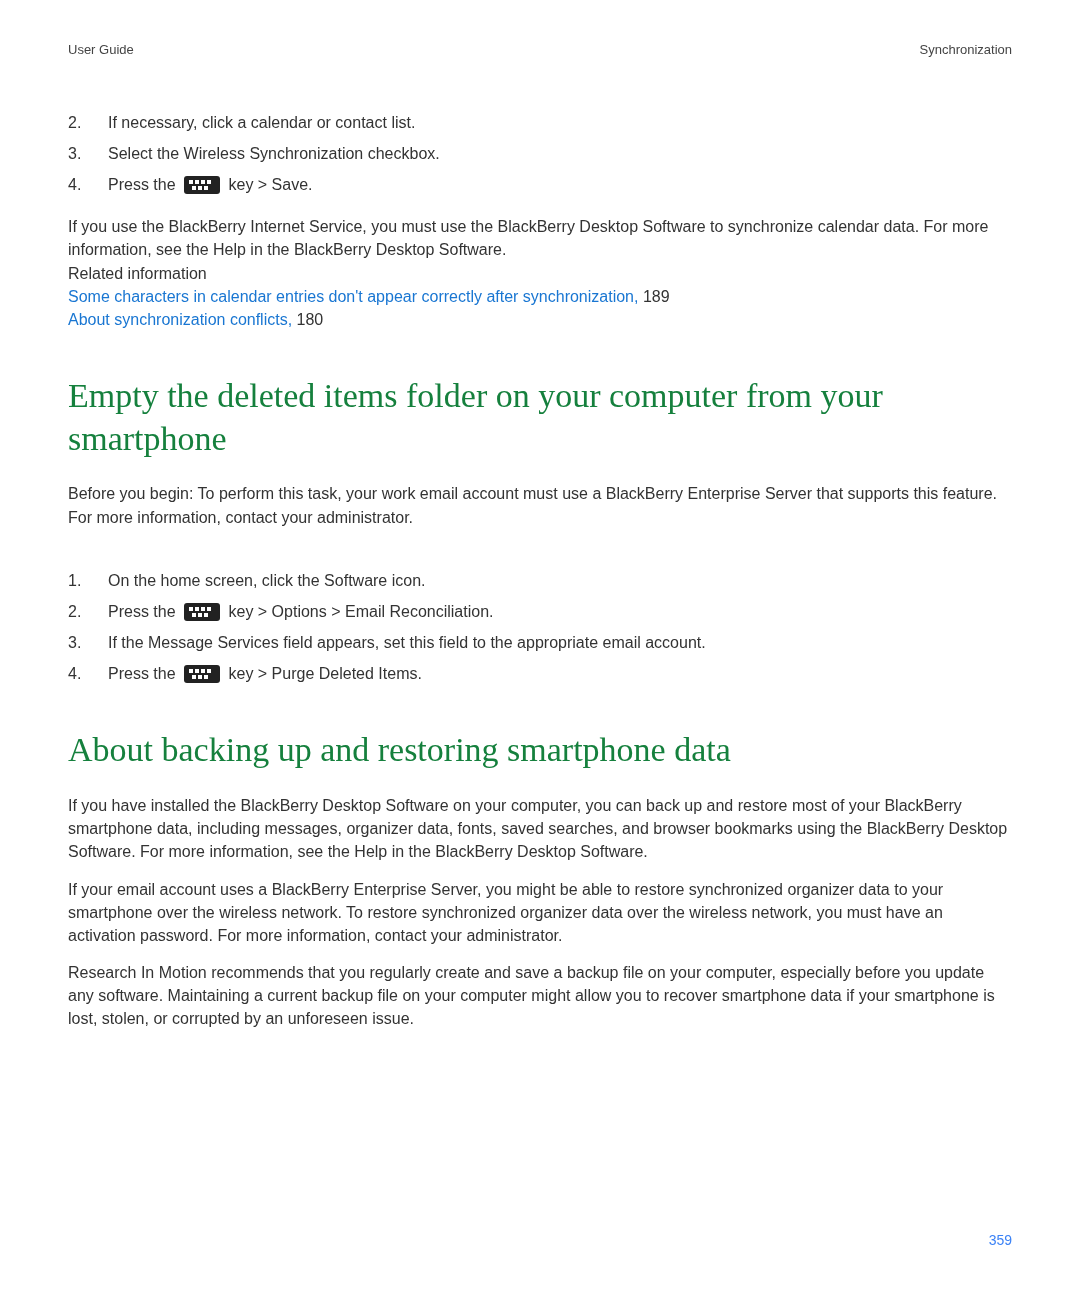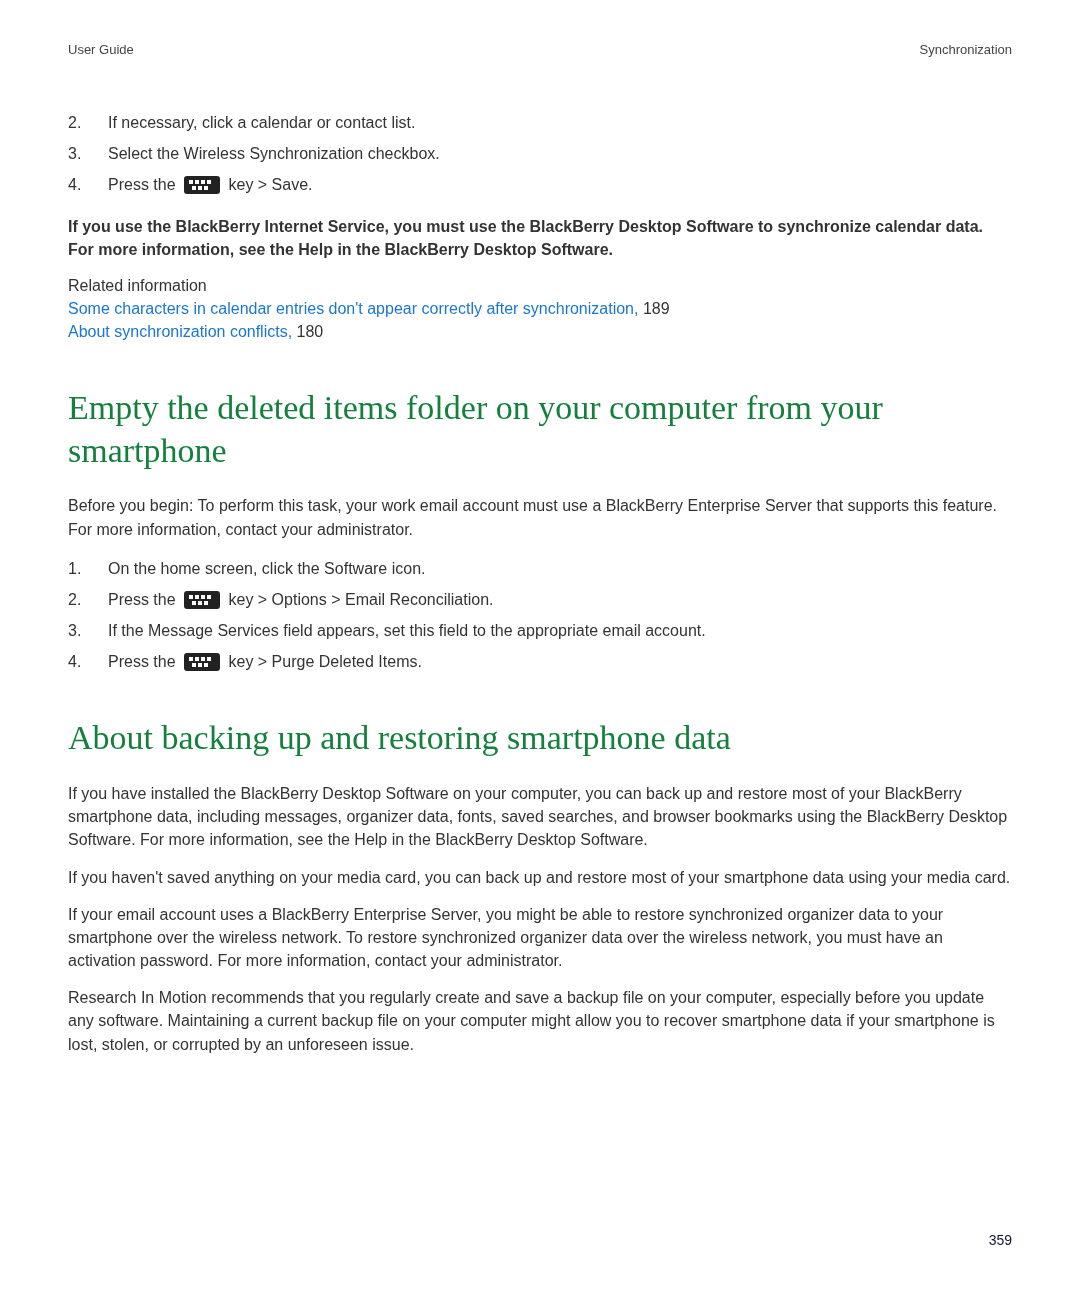--- a/index.html
+++ b/index.html
@@ -54,22 +54,21 @@
     content: "";
     position: absolute;
     left: 5px; top: 4px;
     width: 4px; height: 4px;
     background: #fff;
     box-shadow: 6px 0 0 #fff, 12px 0 0 #fff, 18px 0 0 #fff,
                 3px 6px 0 #fff, 9px 6px 0 #fff, 15px 6px 0 #fff;
   }
   p.para {
     line-height: 1.45;
-    margin-bottom: 16px;
-    font-weight: bold;
+    margin-bottom: 4px;
   }
   .related-heading {
     font-weight: normal;
     margin-top: 2px;
     margin-bottom: 2px;
   }
   .link-line {
     color: #333;
     line-height: 1.45;
   }
@@ -81,32 +80,32 @@
     font-size: 34px;
     font-weight: 400;
     color: #15803d;
     line-height: 1.25;
     margin-top: 44px;
     margin-bottom: 22px;
     font-family: Georgia, "Times New Roman", serif;
   }
   .before-begin {
     line-height: 1.45;
-    margin-bottom: 16px;
+    margin-bottom: 40px;
   }
   .backup-paras p {
     line-height: 1.45;
     margin-bottom: 14px;
   }
   .page-number {
     position: absolute;
     bottom: 48px;
     right: 68px;
     font-size: 14px;
-    color: #0f172a;
+    color: #3b82f6;
   }
 </style>
 </head>
 <body>
 
 <div class="header-row">
   <span>User Guide</span>
   <span>Synchronization</span>
 </div>
 
@@ -169,18 +168,17 @@
     <span class="content">
       <span>Press the </span><span class="bb-key-icon"></span><span> key &gt; </span><span class="bold">Purge Deleted Items</span><span>.</span>
     </span>
   </li>
 </ol>
 
 <h2 class="section-title">About backing up and restoring smartphone data</h2>
 
 <div class="backup-paras">
   <p>If you have installed the BlackBerry Desktop Software on your computer, you can back up and restore most of your BlackBerry smartphone data, including messages, organizer data, fonts, saved searches, and browser bookmarks using the BlackBerry Desktop Software. For more information, see the Help in the BlackBerry Desktop Software.</p>
-  <p>If you haven't saved anything on your media card, you can back up and restore most of your smartphone data using your media card.</p>
   <p>If your email account uses a BlackBerry Enterprise Server, you might be able to restore synchronized organizer data to your smartphone over the wireless network. To restore synchronized organizer data over the wireless network, you must have an activation password. For more information, contact your administrator.</p>
   <p>Research In Motion recommends that you regularly create and save a backup file on your computer, especially before you update any software. Maintaining a current backup file on your computer might allow you to recover smartphone data if your smartphone is lost, stolen, or corrupted by an unforeseen issue.</p>
 </div>
 
 <div class="page-number">359</div>
 
 </body></html>

